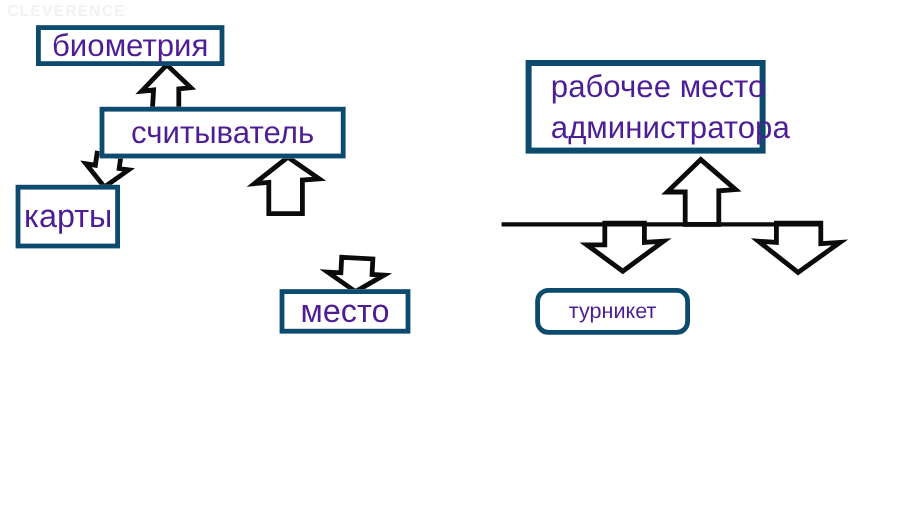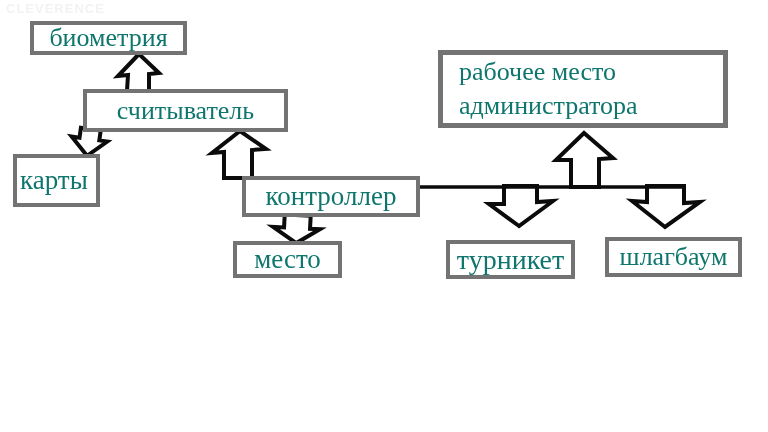--- a/index.html
+++ b/index.html
@@ -9,35 +9,34 @@
   }
   .watermark {
     position:absolute; left:6px; top:1px; font-size:13px; font-weight:bold;
     letter-spacing:1px; color:#f2f2f2; user-select:none;
   }
   .arrow-layer { position:absolute; left:0; top:0; width:768px; height:432px; }
   .arrow-layer polygon { fill:#ffffff; stroke:#0b0b0b; stroke-width:4; stroke-linejoin:miter; }
   .arrow-layer path { fill:none; stroke:#0b0b0b; stroke-width:3.5; }
   .node {
     position:absolute; box-sizing:border-box; background:#ffffff;
-    border:4px solid #737373; color:#0f766e;
+    border:4px solid #0c4a6e; color:#4c1d95;
     display:flex; align-items:center; justify-content:center;
     white-space:nowrap;
-    font-family:Liberation Serif, serif;
   }
   #n-biometrics { left:30px;  top:21px;  width:157px; height:34px; font-size:26px; }
   #n-reader     { left:83px;  top:89px;  width:205px; height:43px; font-size:26px; }
   #n-cards      { left:13px;  top:154px; width:87px;  height:53px; font-size:27px;
                   justify-content:flex-start; padding-left:3px; }
   #n-controller { left:242px; top:176px; width:178px; height:41px; font-size:27px; }
   #n-locks      { left:233px; top:241px; width:109px; height:37px; font-size:27px; }
-  #n-admin      { left:438px; top:50px;  width:290px; height:78px; font-size:26px;
+  #n-admin      { left:438px; top:50px;  width:200px; height:78px; font-size:26px;
                   border-width:5px; flex-direction:column; align-items:flex-start;
                   padding-left:16px; line-height:34px; }
-  #n-turnstile  { left:446px; top:240px; width:129px; height:39px; font-size:28px; }
+  #n-turnstile  { left:446px; top:240px; width:129px; height:39px; font-size:18px;border-radius:11px; }
   #n-barrier    { left:605px; top:237px; width:137px; height:40px; font-size:26px; }
 </style>
 </head>
 <body>
 
 <div class="canvas">
 
   <div class="watermark">CLEVERENCE</div>
 
   <svg class="arrow-layer" viewBox="0 0 768 432">
@@ -64,34 +63,28 @@
   </div>
 
   <div class="node" id="n-reader">
     <span>считыватель</span>
   </div>
 
   <div class="node" id="n-cards">
     <span>карты</span>
   </div>
 
-  <div class="node" id="n-controller">
-    <span>контроллер</span>
-  </div>
 
   <div class="node" id="n-locks">
     <span>место</span>
   </div>
 
   <div class="node" id="n-admin">
     <span>рабочее место</span>
     <span>администратора</span>
   </div>
 
   <div class="node" id="n-turnstile">
     <span>турникет</span>
   </div>
 
-  <div class="node" id="n-barrier">
-    <span>шлагбаум</span>
-  </div>
 
 </div>
 
 </body></html>

